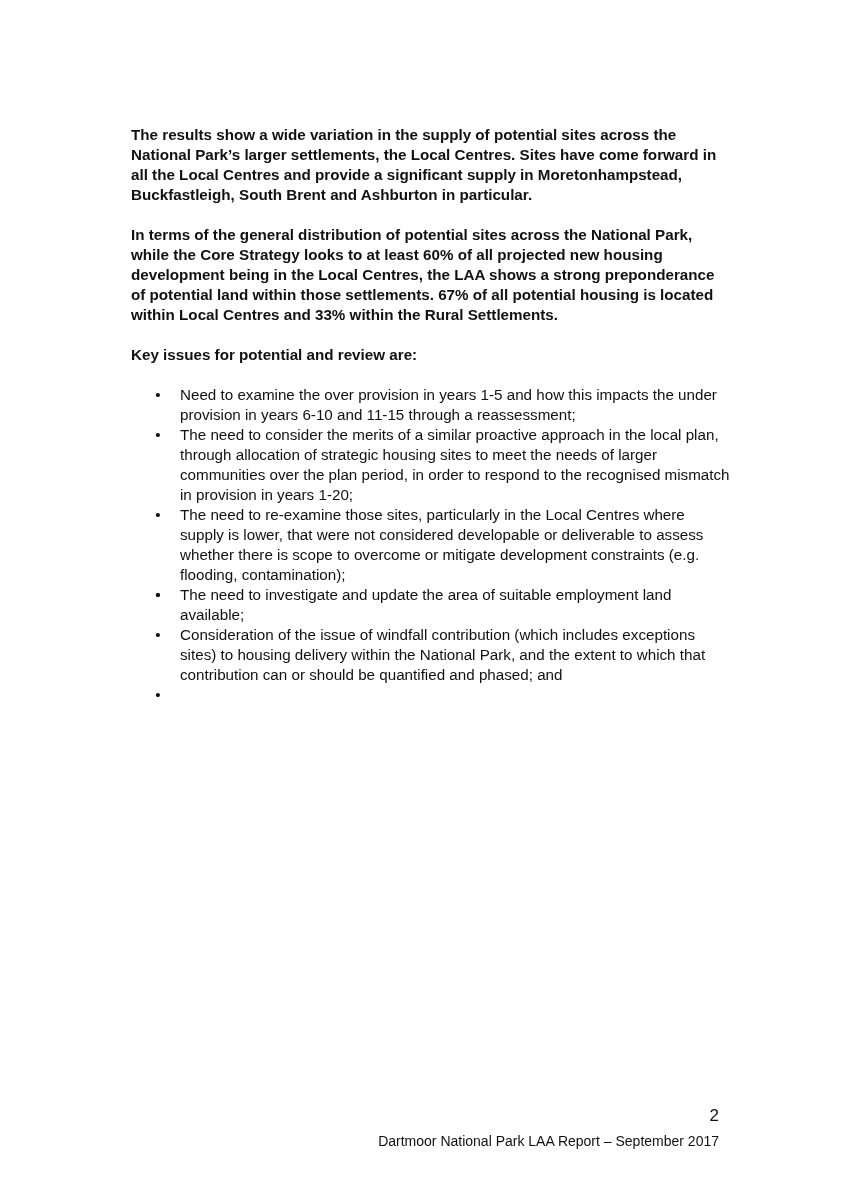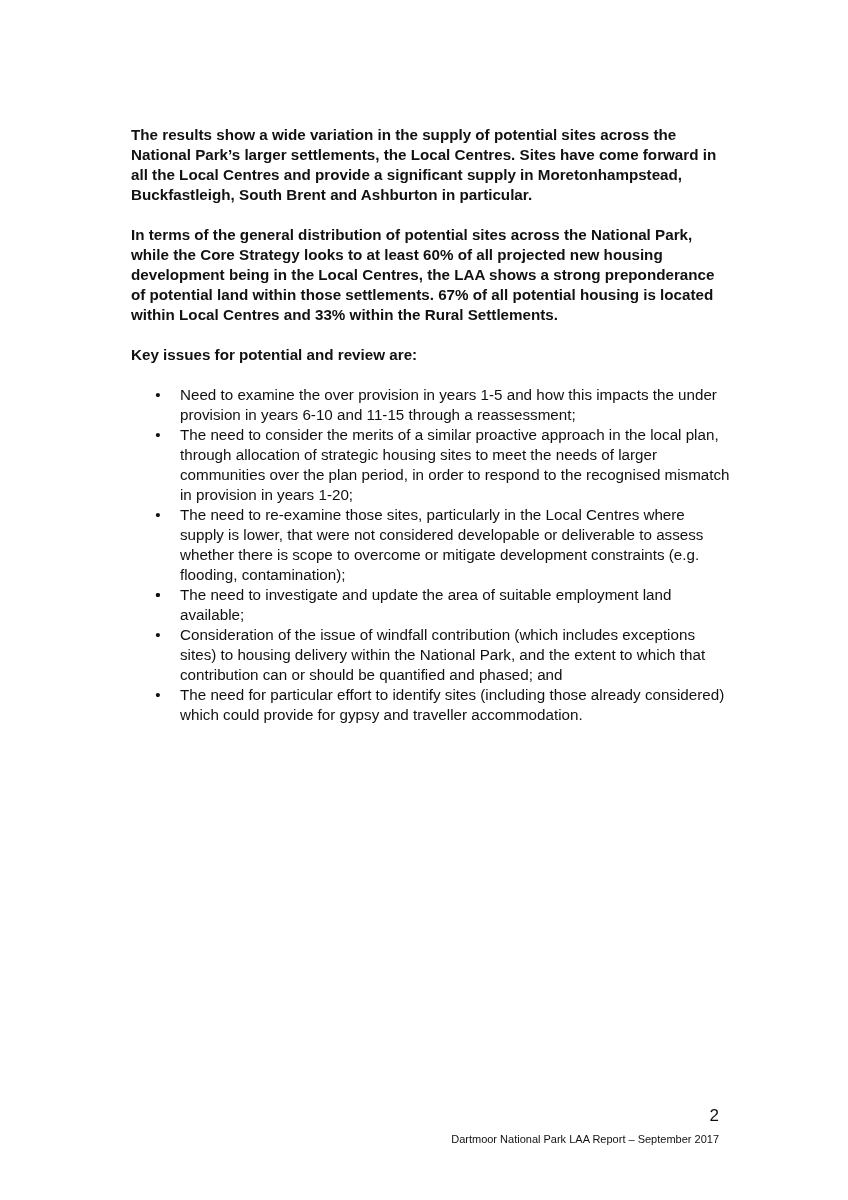--- a/index.html
+++ b/index.html
@@ -59,21 +59,21 @@
     .footer-page-num {
       position: absolute;
       right: 129px;
       top: 1106px;
       font-size: 17px;
     }
     .footer-text {
       position: absolute;
       right: 129px;
       top: 1133px;
-      font-size: 11px;
+      font-size: 14px;
       text-align: center;
     }
   </style>
 </head>
 <body>
 
 <div class="page">
   <div class="body-text">
     <p class="para">The results show a wide variation in the supply of potential sites across the National Park’s larger settlements, the Local Centres. Sites have come forward in all the Local Centres and provide a significant supply in Moretonhampstead, Buckfastleigh, South Brent and Ashburton in particular.</p>
     <p class="para">In terms of the general distribution of potential sites across the National Park, while the Core Strategy looks to at least 60% of all projected new housing development being in the Local Centres, the LAA shows a strong preponderance of potential land within those settlements. 67% of all potential housing is located within Local Centres and 33% within the Rural Settlements.</p>
@@ -98,20 +98,19 @@
       <li>
         <span class="bullet">•</span>
         <span>The need to investigate and update the area of suitable employment land available;</span>
       </li>
       <li>
         <span class="bullet">•</span>
         <span>Consideration of the issue of windfall contribution (which includes exceptions sites) to housing delivery within the National Park, and the extent to which that contribution can or should be quantified and phased; and</span>
       </li>
       <li>
         <span class="bullet">•</span>
-        <span>The need for particular effort to identify sites (including those already considered) which could provide for gypsy and traveller accommodation.</span>
       </li>
     </ul>
   </div>
 
   <div class="footer-page-num">2</div>
   <div class="footer-text">Dartmoor National Park LAA Report – September 2017</div>
 </div>
 
 </body></html>

